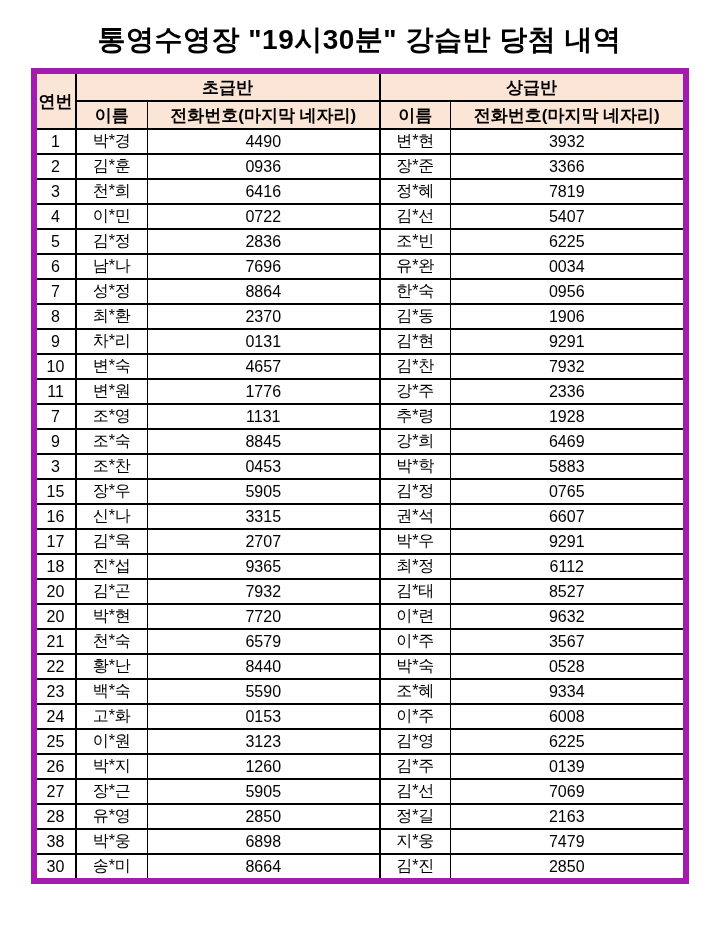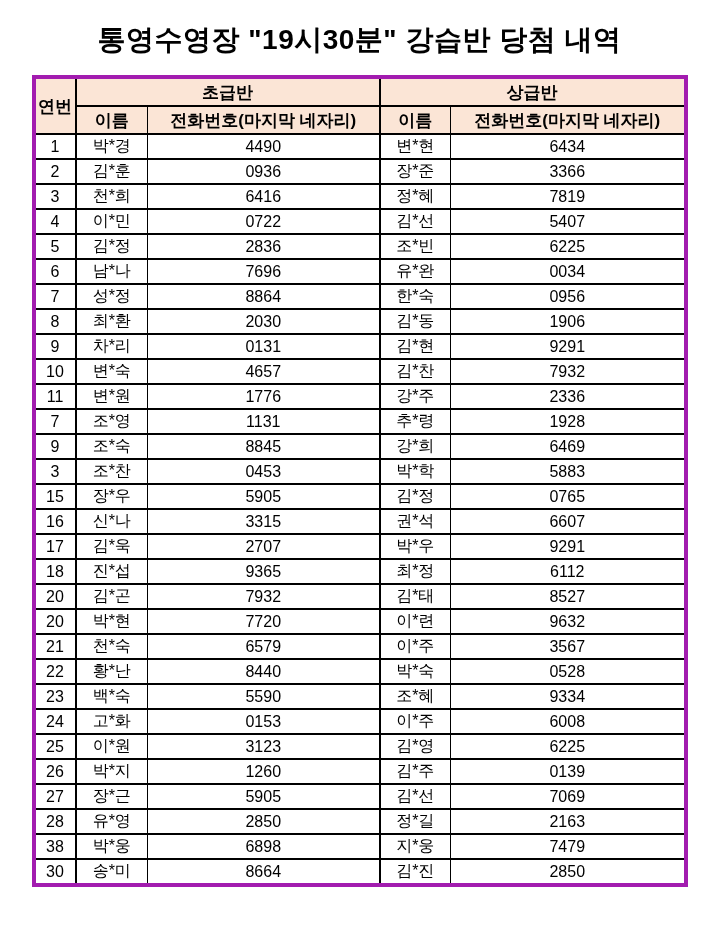--- a/index.html
+++ b/index.html
@@ -22,22 +22,22 @@
     text-align: center;
     font-size: 28px;
     font-weight: 600;
     letter-spacing: 0.5px;
     color: #000000;
   }
   table.winners {
     border-collapse: collapse;
     table-layout: fixed;
     width: 652px;
-    margin: 16px auto 0 auto;
-    border: 4px solid #a21caf;
+    margin: 9px auto 0 auto;
+    border: 6px solid #a21caf;
   }
   table.winners th,
   table.winners td {
     border: 1px solid #000000;
     border-top-width: 2px;
     border-bottom-width: 2px;
     text-align: center;
     vertical-align: middle;
     padding: 0;
     overflow: hidden;
@@ -89,21 +89,21 @@
         <th class="sep-left">이름</th>
         <th>전화번호(마지막 네자리)</th>
       </tr>
     </thead>
     <tbody>
         <tr>
           <td>1</td>
           <td class="sep-left">박*경</td>
           <td>4490</td>
           <td class="sep-left">변*현</td>
-          <td>6434</td>
+          <td>3932</td>
         </tr>
         <tr>
           <td>2</td>
           <td class="sep-left">김*훈</td>
           <td>0936</td>
           <td class="sep-left">장*준</td>
           <td>3366</td>
         </tr>
         <tr>
           <td>3</td>
@@ -136,21 +136,21 @@
         <tr>
           <td>7</td>
           <td class="sep-left">성*정</td>
           <td>8864</td>
           <td class="sep-left">한*숙</td>
           <td>0956</td>
         </tr>
         <tr>
           <td>8</td>
           <td class="sep-left">최*환</td>
-          <td>2030</td>
+          <td>2370</td>
           <td class="sep-left">김*동</td>
           <td>1906</td>
         </tr>
         <tr>
           <td>9</td>
           <td class="sep-left">차*리</td>
           <td>0131</td>
           <td class="sep-left">김*현</td>
           <td>9291</td>
         </tr>

